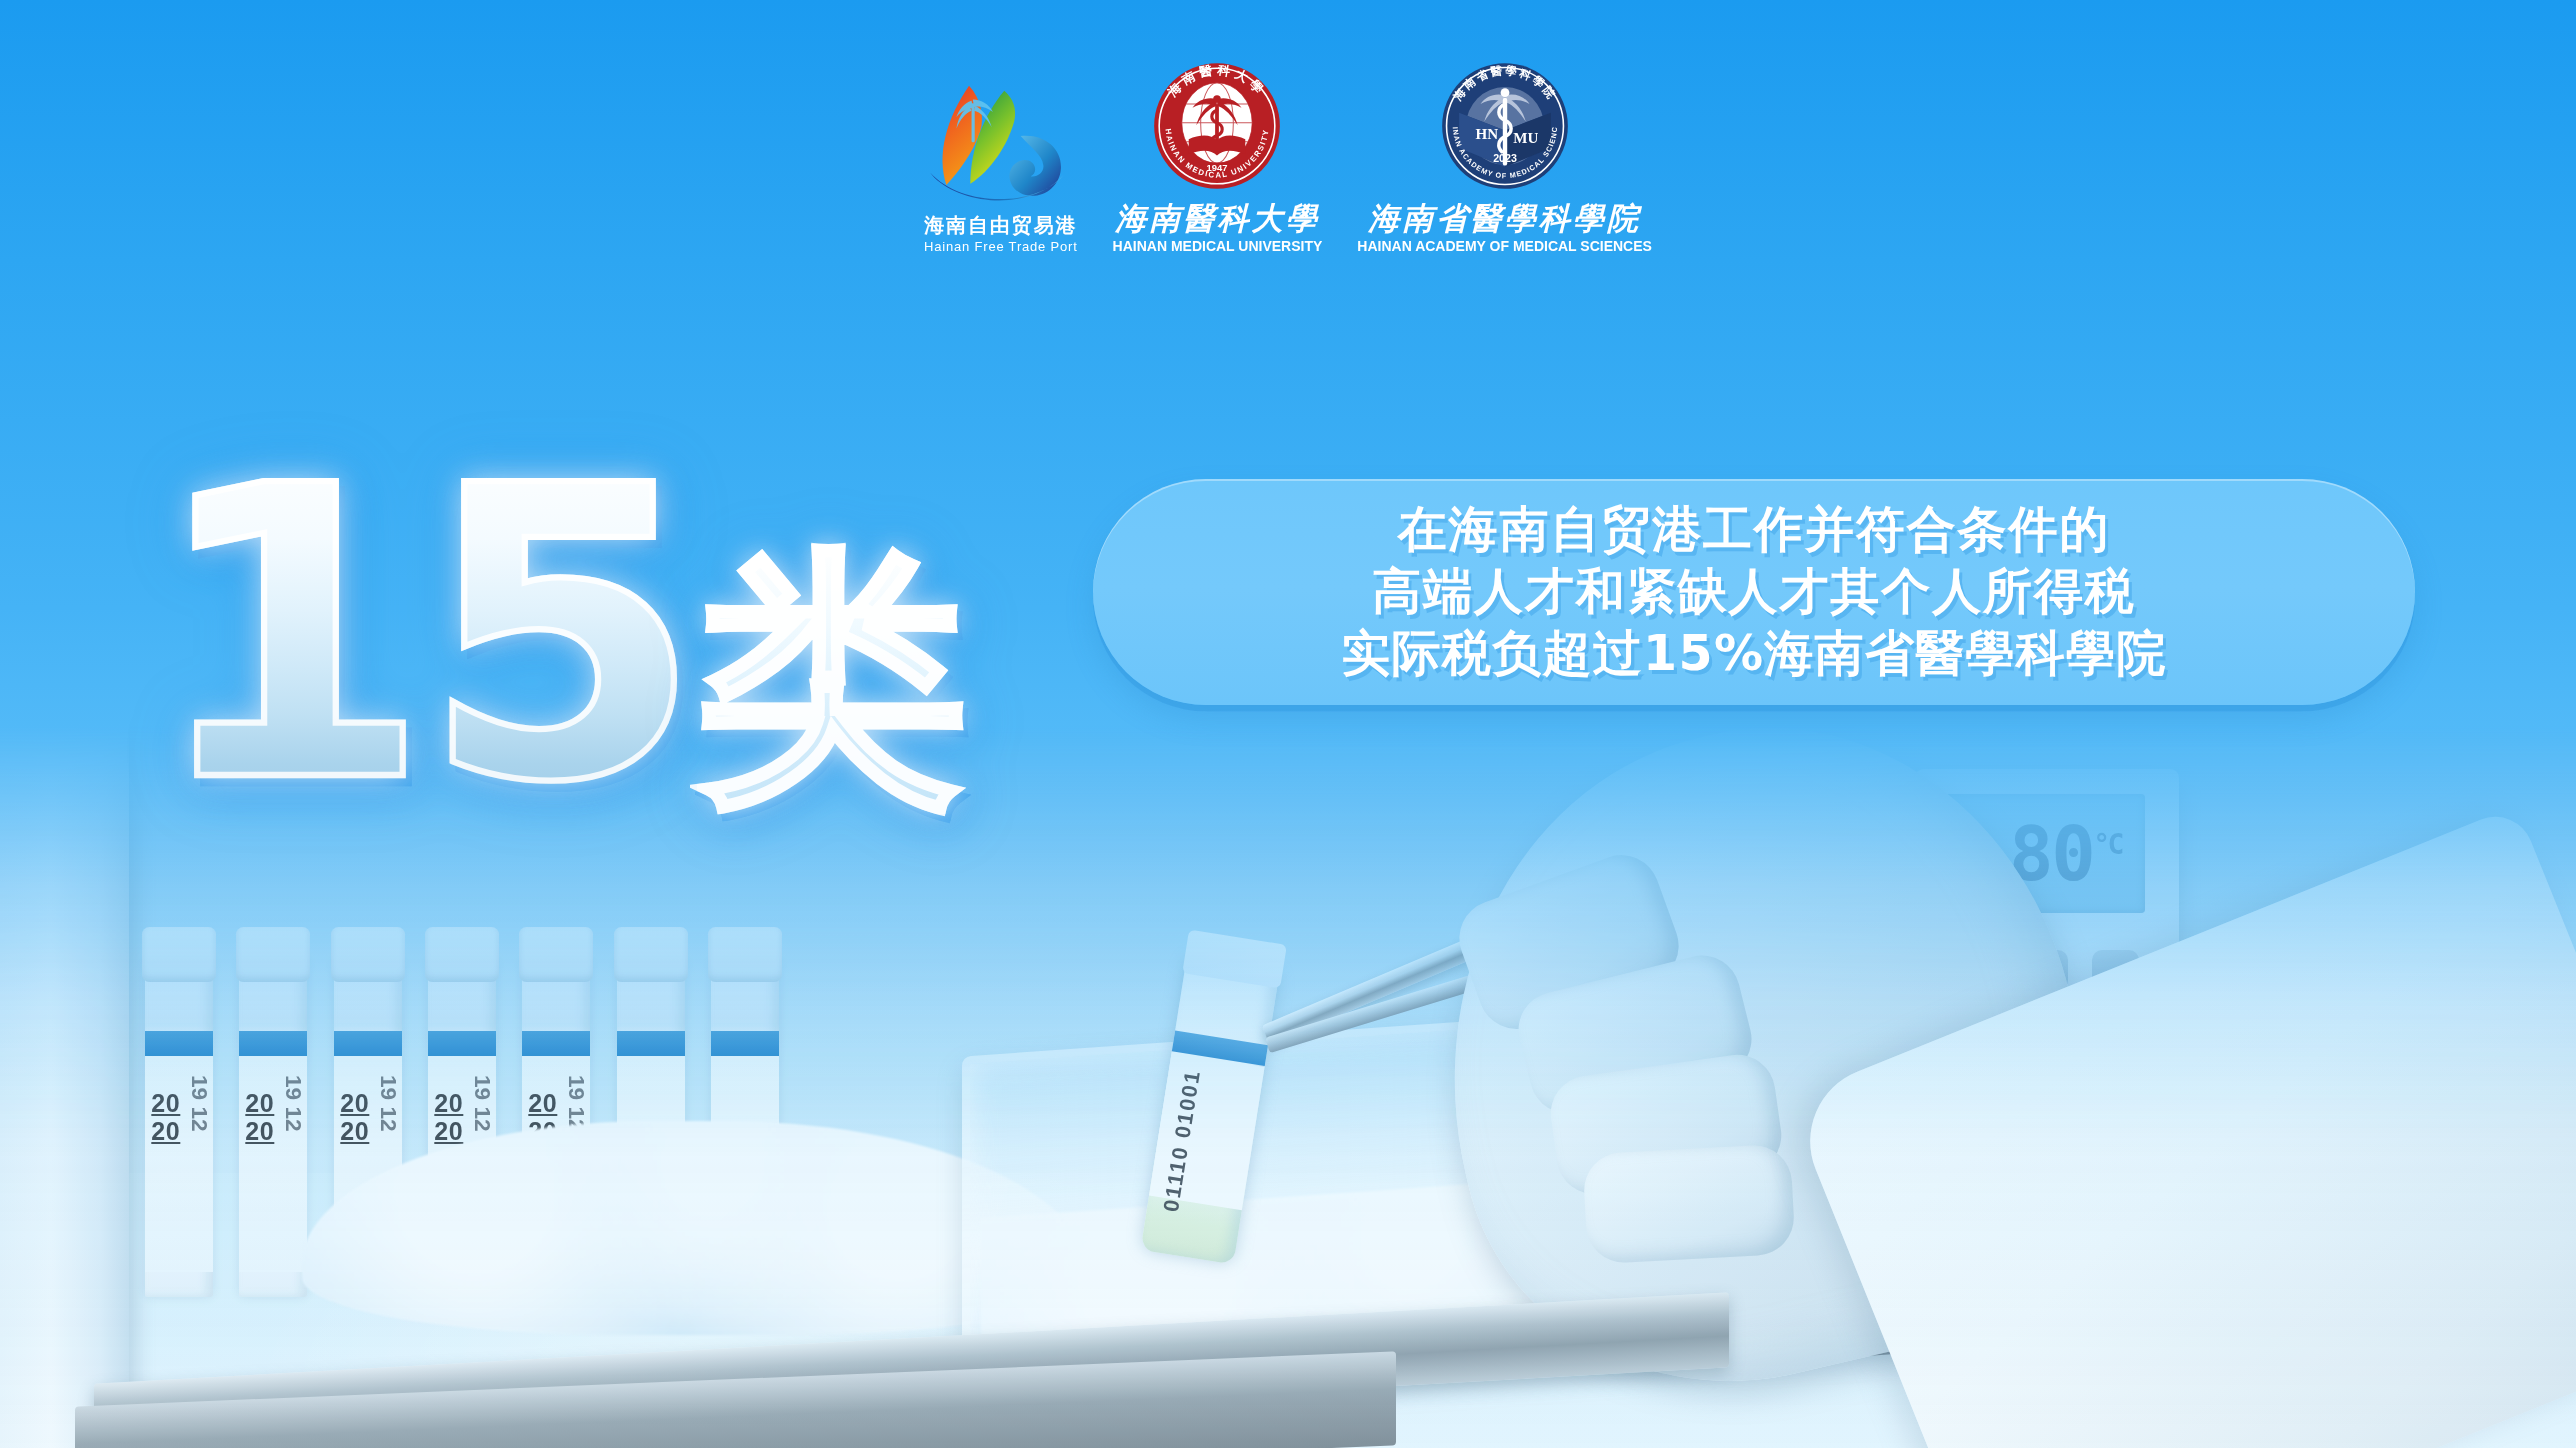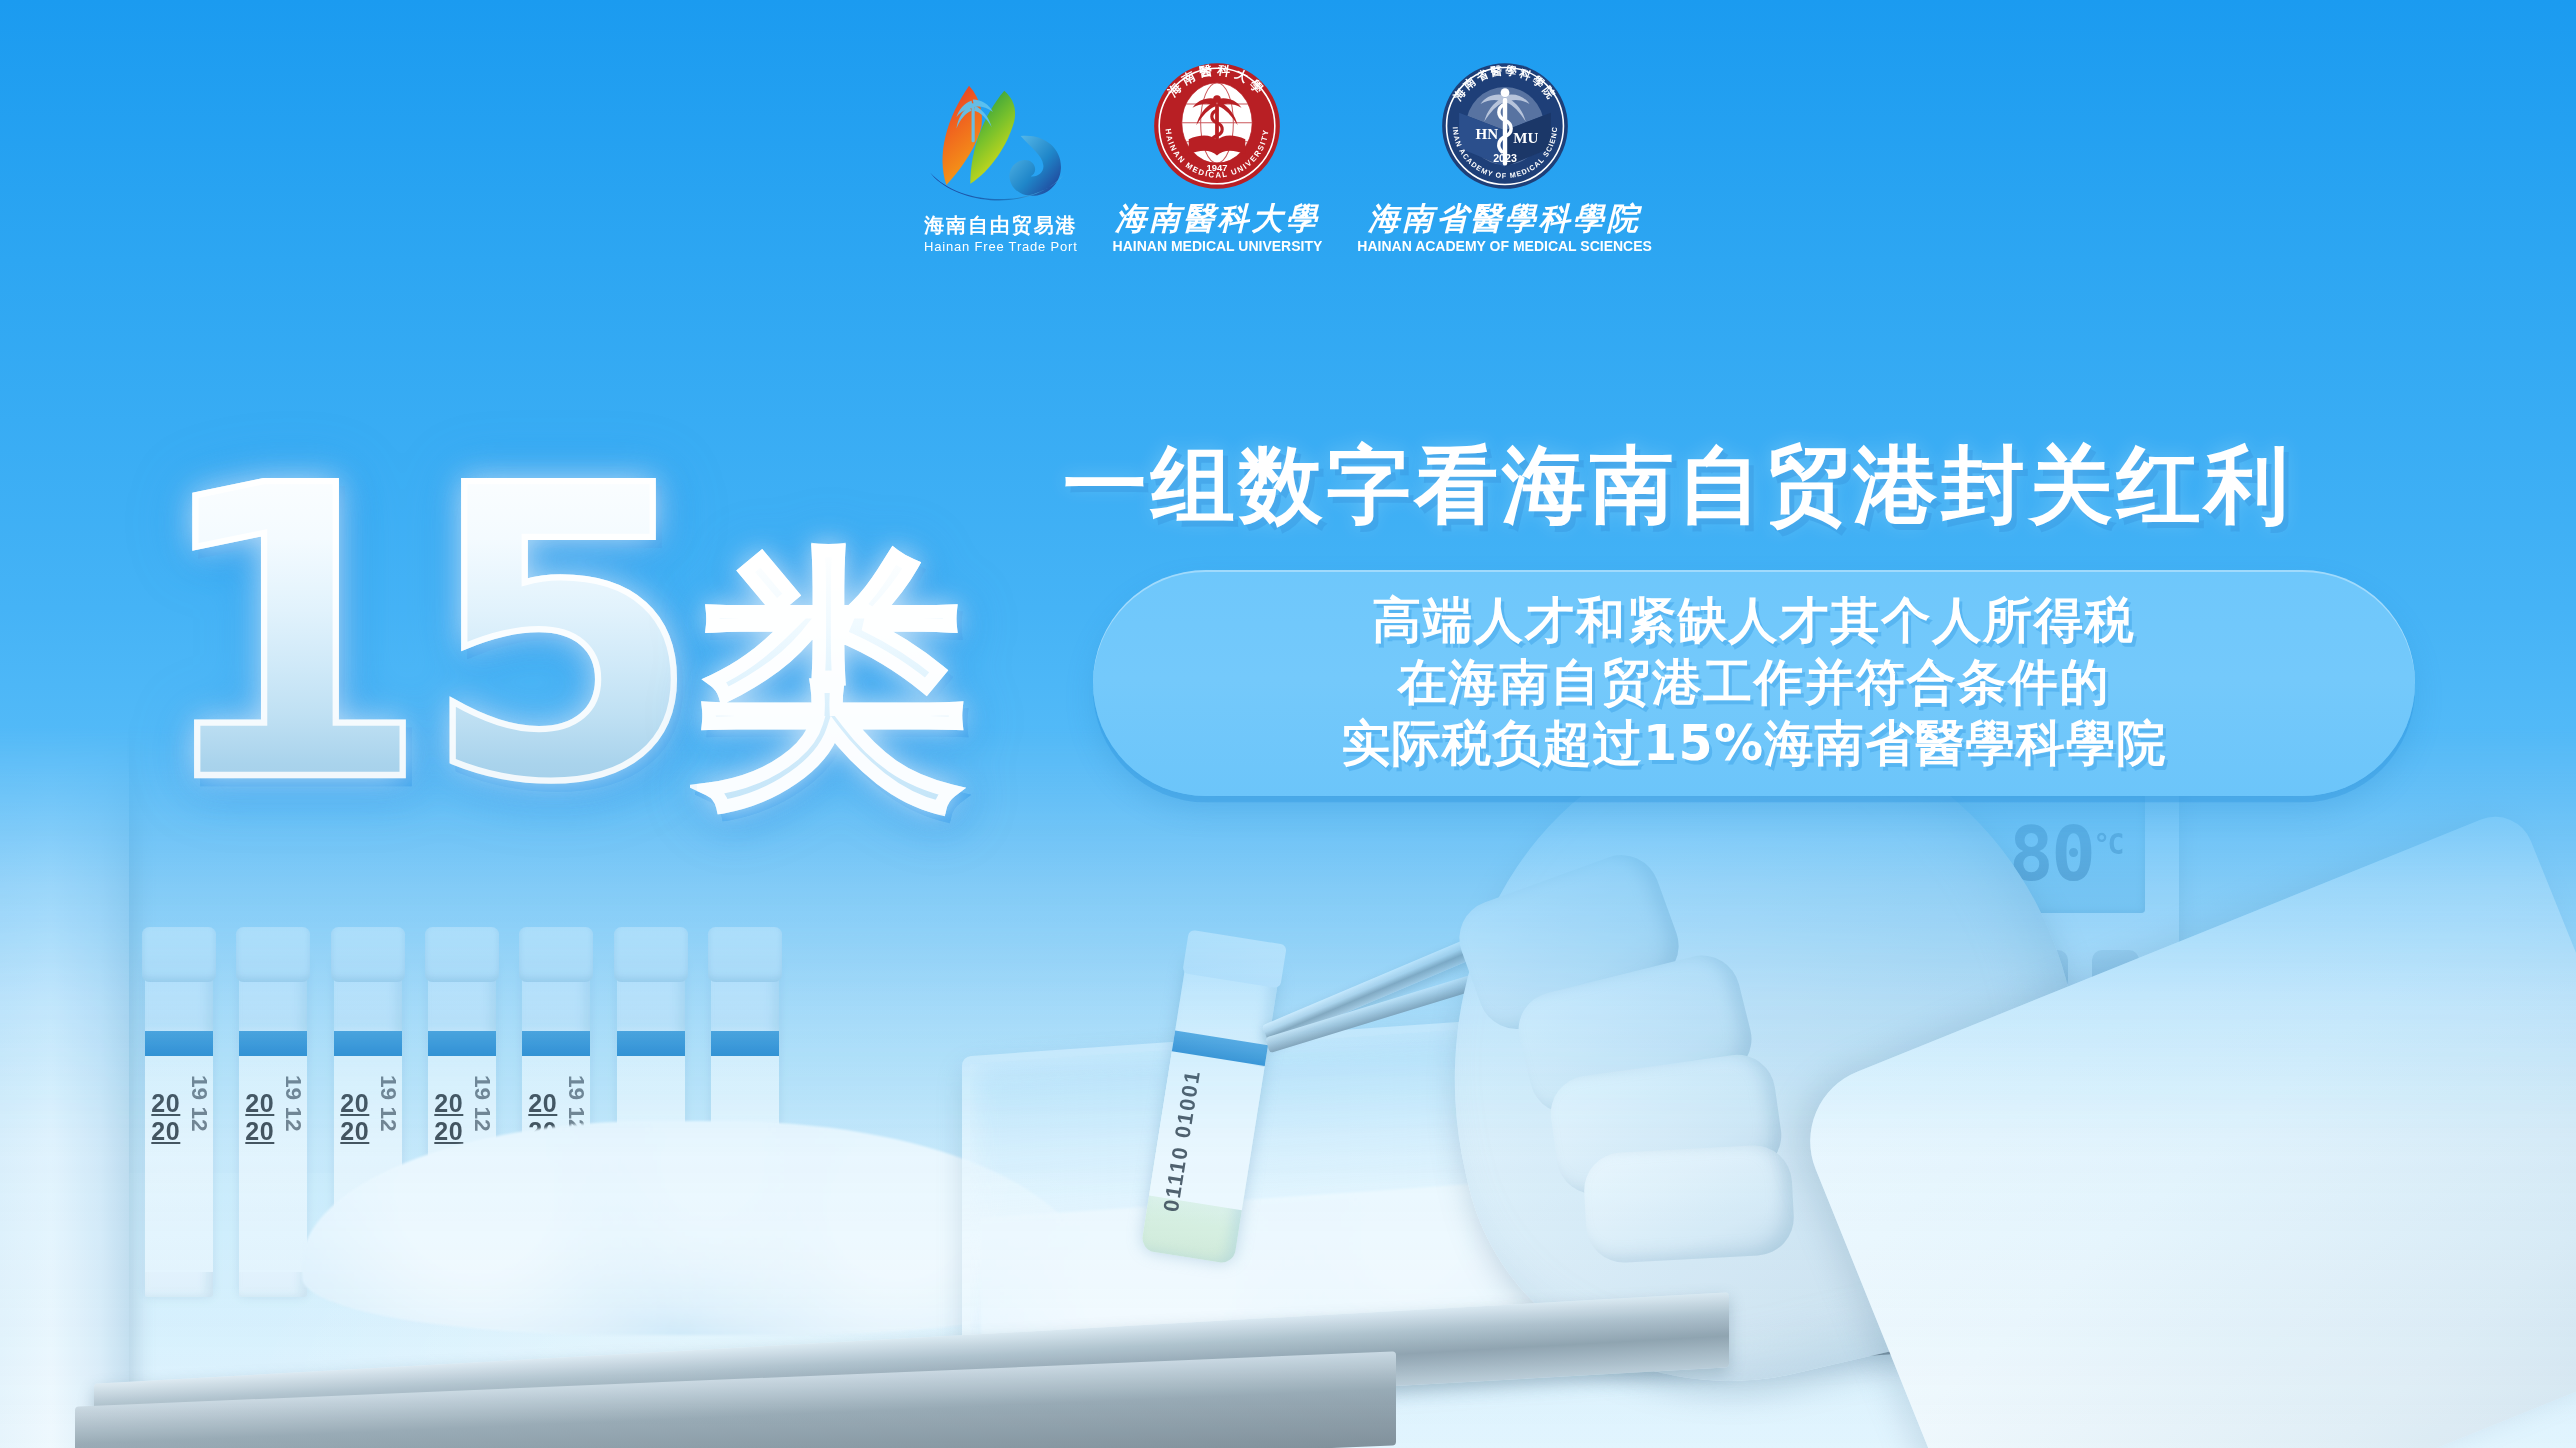--- a/index.html
+++ b/index.html
@@ -513,23 +513,22 @@
       <span class="en">HAINAN ACADEMY OF MEDICAL SCIENCES</span>
     </div>
   </div>
 
   <div class="bignum">
     <span class="num-clip">15</span>
     <span class="lei">类</span>
   </div>
 
   <div class="right">
-    <div class="headline">一组数字看海南自贸港封关红利</div>
 
     <div class="bubble">
+      <div class="bline b1">在海南自贸港工作并符合条件的</div>
       <div class="bline b2">高端人才和紧缺人才其个人所得税</div>
-      <div class="bline b1">在海南自贸港工作并符合条件的</div>
       <div class="bline b3">实际税负超过15%海南省醫學科學院</div>
     </div>
   </div>
 
 </div>
 
 
 </body></html>

